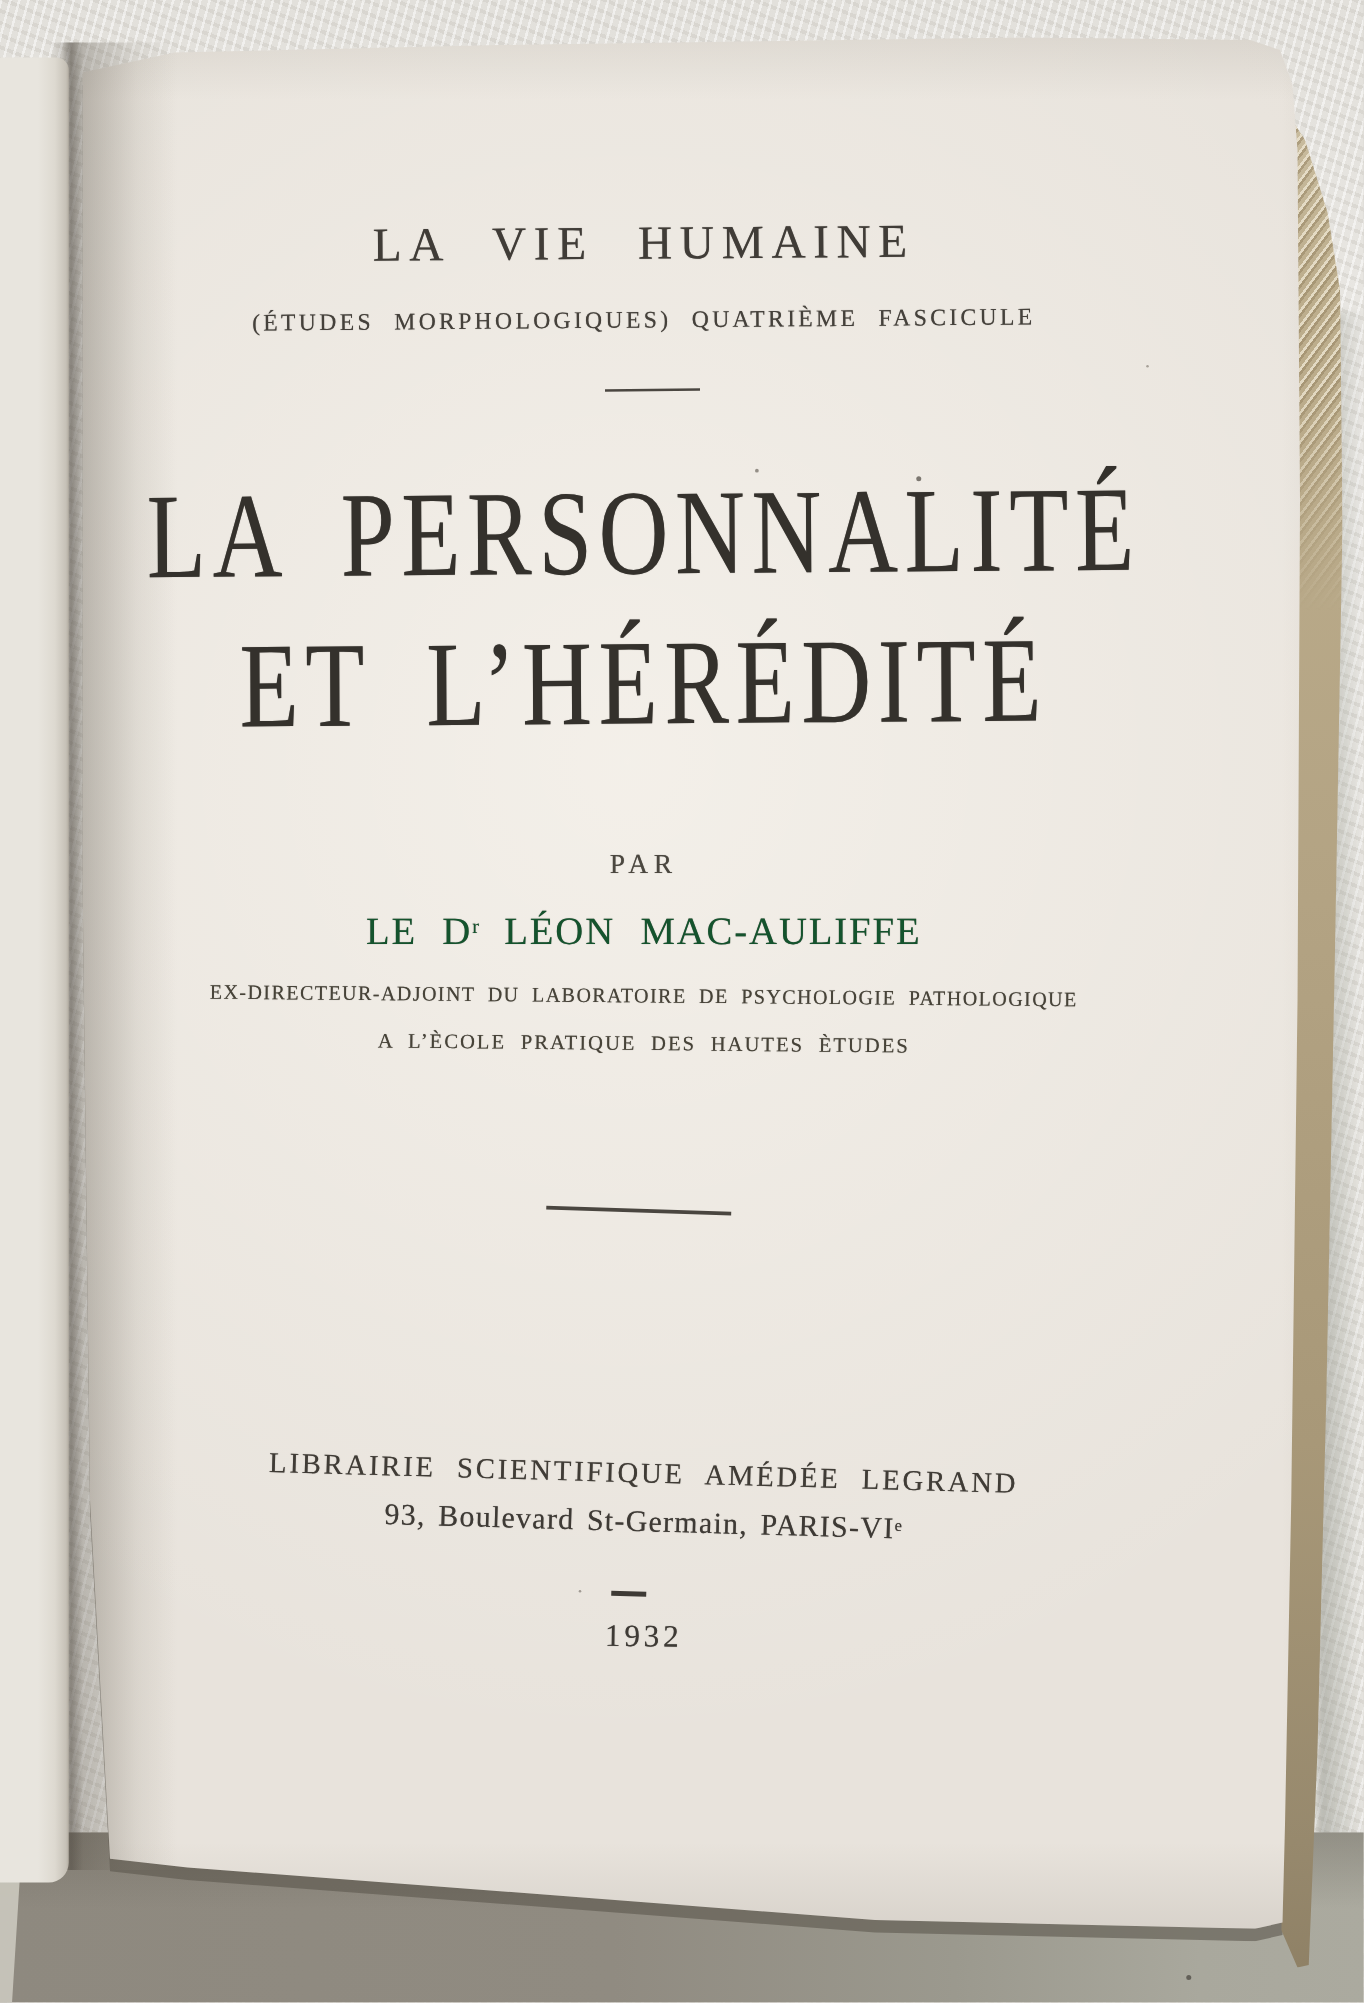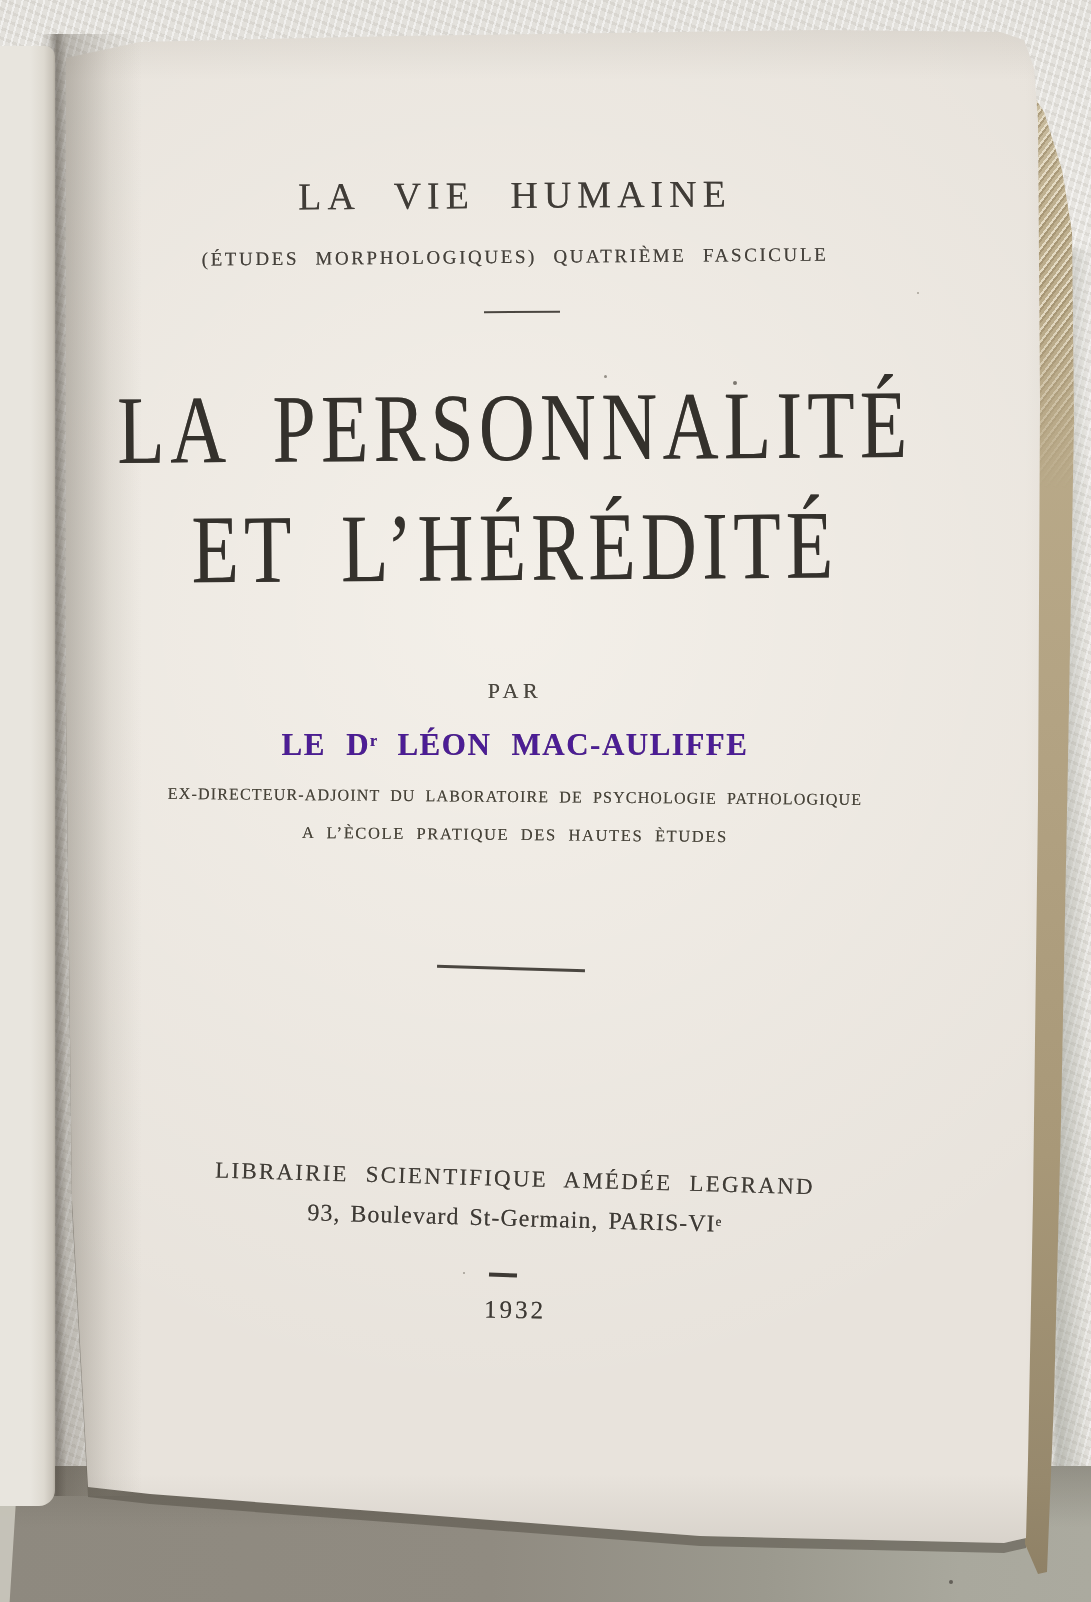--- a/index.html
+++ b/index.html
@@ -86,21 +86,21 @@
   
   .text-layer{position:absolute;left:50px;top:0;width:930px;height:100%;color:var(--ink,#3b3733);}
   .t{position:absolute;width:100%;text-align:center;white-space:nowrap;line-height:1;
      text-shadow:0 0 .6px rgba(59,55,51,.65);}
   .series   {top:176px;font-size:38px;letter-spacing:6px;word-spacing:20px;color:#403c37;transform:rotate(-.4deg);}
   .subtitle {top:247px;font-size:19px;letter-spacing:2.6px;word-spacing:9px;color:#45413b;transform:rotate(-.45deg);}
   .title    {font-size:88px;letter-spacing:6px;word-spacing:24px;color:#34312c;
              transform:scale(.88,1.1) rotate(-.35deg);transform-origin:center;}
   .title1{top:384px;} .title2{top:504px;}
   .byline   {top:680px;font-size:22px;letter-spacing:4.5px;color:#4b473f;}
-  .author   {top:729px;font-size:31px;font-weight:700;letter-spacing:1.5px;word-spacing:11px;color:#4c1d95;}
+  .author   {top:729px;font-size:31px;font-weight:400;letter-spacing:1.5px;word-spacing:11px;color:#14532d;}
   .author .sup{font-size:.52em;vertical-align:.55em;letter-spacing:0;}
   .affil1   {top:789px;font-size:16.5px;letter-spacing:1.2px;word-spacing:5px;color:#474338;transform:rotate(.5deg) scaleX(.97);}
   .affil2   {top:827px;font-size:16.5px;letter-spacing:1.6px;word-spacing:6px;color:#474338;transform:rotate(.55deg);}
   .publisher{top:1167px;font-size:23px;letter-spacing:2.2px;word-spacing:9px;color:#403c36;transform:rotate(1.6deg);}
   .address  {top:1206px;font-size:24px;letter-spacing:1px;word-spacing:3px;color:#3e3a35;transform:rotate(1.6deg);}
   .address .sup{font-size:.55em;vertical-align:.45em;}
   .year     {top:1297px;font-size:25px;letter-spacing:3px;color:#3e3a35;transform:rotate(.8deg);}
   .rule{position:absolute;background:#4a4640;}
   .rule1{top:311px;left:434px;width:76px;height:2px;transform:rotate(-.5deg);}
   .rule2{top:967px;left:387px;width:148px;height:2.5px;transform:rotate(1.8deg);}

